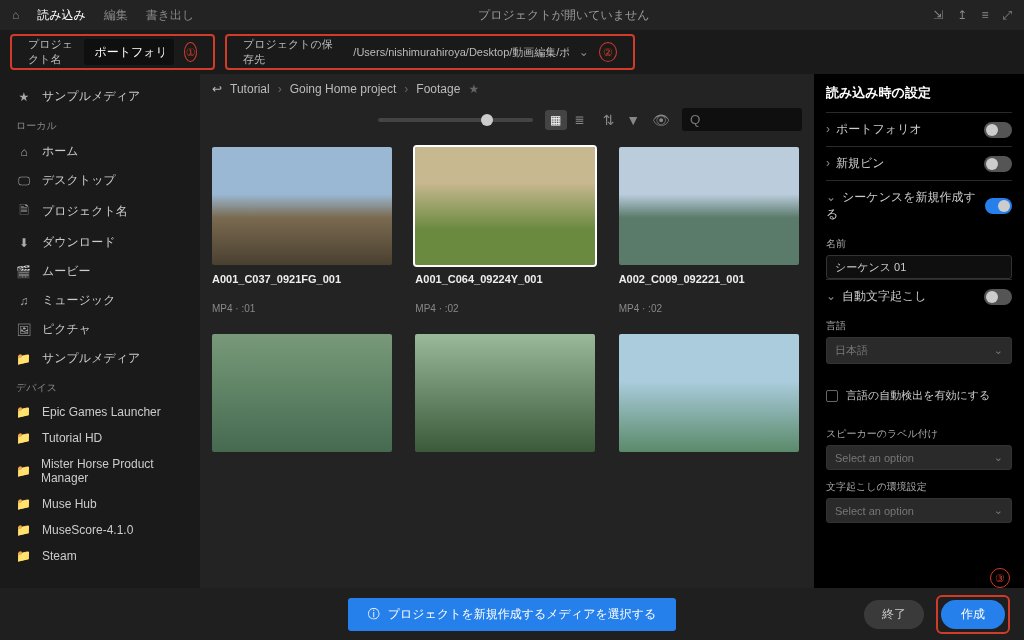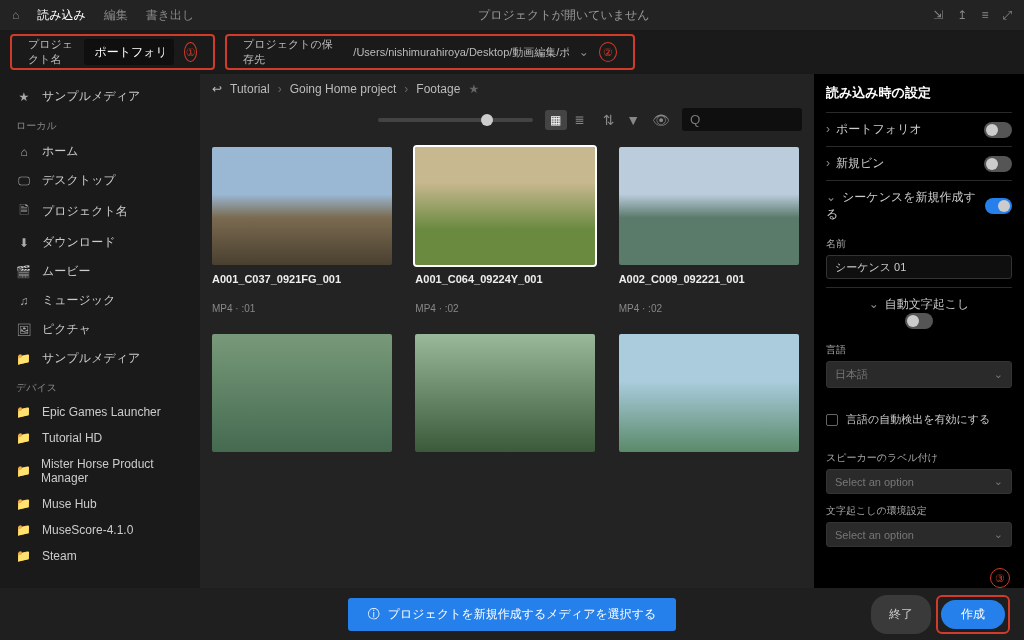--- a/index.html
+++ b/index.html
@@ -231,21 +231,21 @@
         <div class="toggle off"></div>
       </div>
     <div class="rp-row">
         <span><span class="caret">⌄</span><span>シーケンスを新規作成する</span></span>
         <div class="toggle on"></div>
       </div>
     <div class="rp-sub">
       <div class="rp-label">名前</div>
       <input class="rp-input" value="シーケンス 01" style="">
     </div>
-    <div class="rp-row" style="margin-top:8px;flex-direction:column;">
+    <div class="rp-row" style="">
         <span><span class="caret">⌄</span><span>自動文字起こし</span></span>
         <div class="toggle off"></div>
       </div>
     <div class="rp-sub">
       <div class="rp-label">言語</div>
       <div class="rp-select">
           <span>日本語</span>
           <span>⌄</span>
         </div>
       <div class="rp-check">
@@ -264,20 +264,20 @@
         </div>
     </div>
   </div>
 </div>
 
 <div class="footer">
   <div class="banner">
     <span>ⓘ</span>
     <span>プロジェクトを新規作成するメディアを選択する</span>
   </div>
-  <div style="position:absolute; right:14px; display:flex; gap:5px; ">
+  <div style="position:absolute; right:14px; display:flex; gap:12px; align-items:center;">
     <button class="btn-exit">終了</button>
     <div class="btn-create-wrap">
       <button class="btn-create">作成</button>
     </div>
   </div>
   <span class="circle-num num3">③</span>
 </div>
 
 </body></html>

